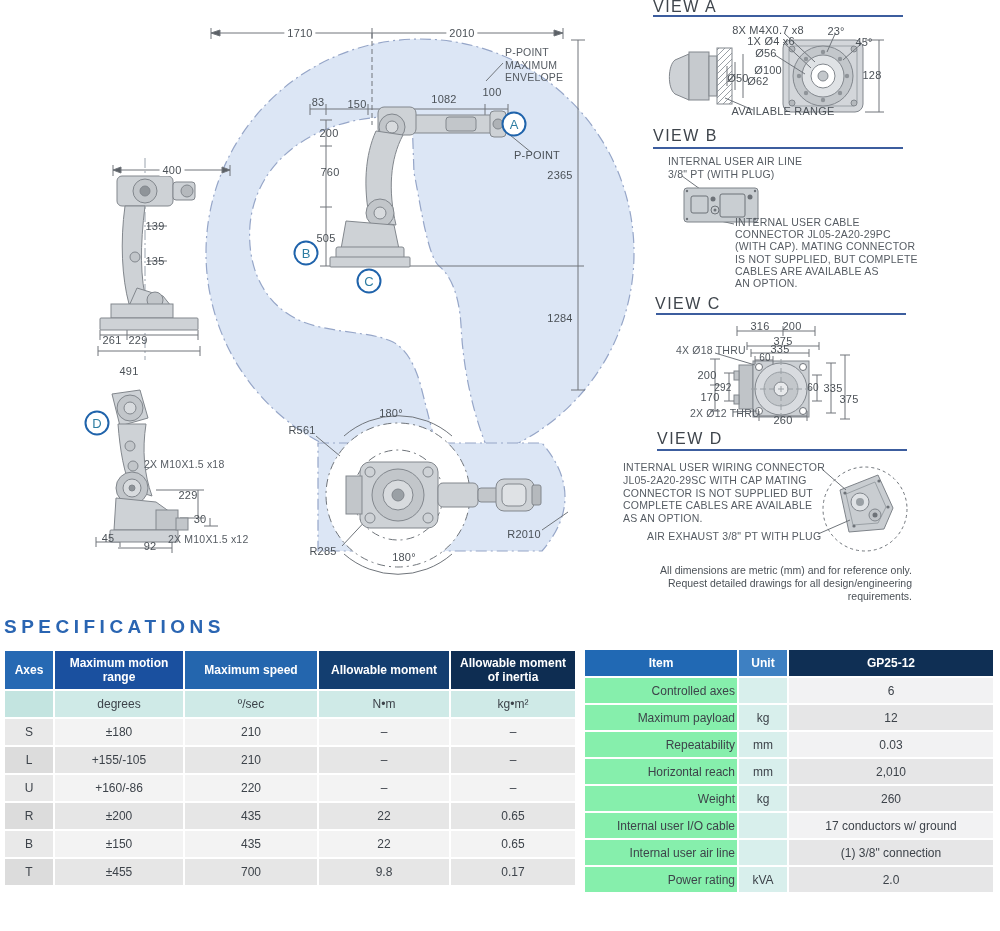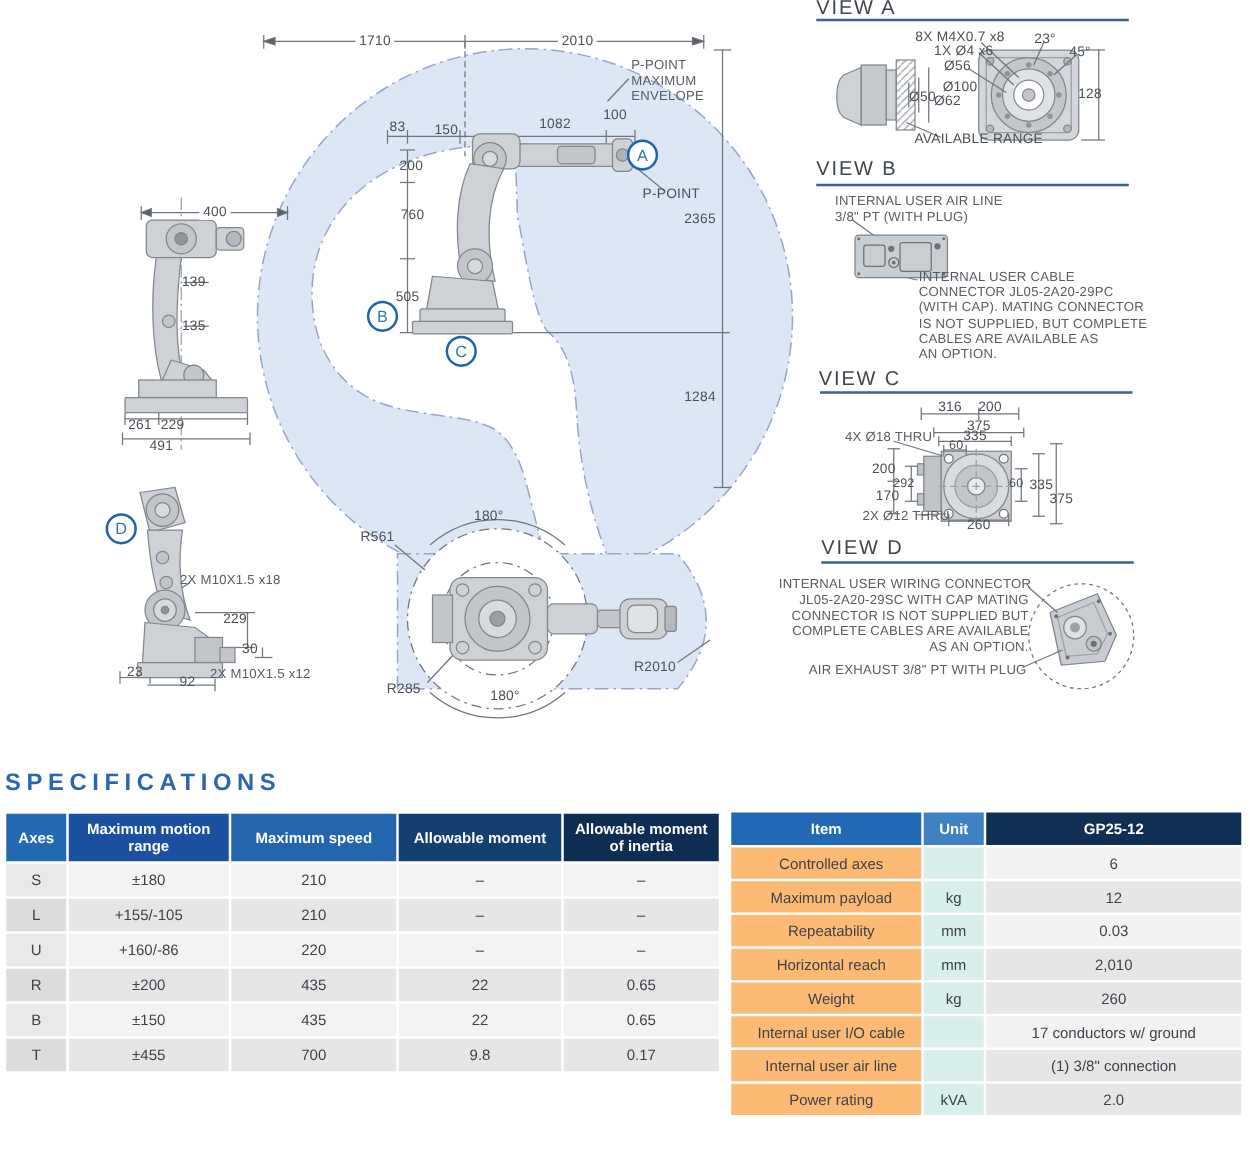--- a/index.html
+++ b/index.html
@@ -5,21 +5,21 @@
   html,body{margin:0;padding:0;background:#fff;}
   .page{position:relative;width:1000px;height:931px;background:#fff;overflow:hidden;
         font-family:"Liberation Sans",sans-serif;color:#3d434a;}
   svg{position:absolute;overflow:visible;}
   .dim{position:absolute;transform:translate(-50%,-50%);font-size:11px;color:#4b5157;
        white-space:nowrap;letter-spacing:.2px;}
   .dim.sm{font-size:10px;}
   .dim.wbg{background:#fff;padding:0 3px;}
   .note{position:absolute;font-size:10.5px;color:#565c63;line-height:12.5px;
         letter-spacing:.2px;white-space:nowrap;}
-  .note.rt{text-align:right;}
+  .note.rt{}
   .mk{position:absolute;width:21px;height:21px;border:2px solid #1f63ab;border-radius:50%;
       background:#fff;color:#2e7da2;font-size:13px;display:flex;align-items:center;
       justify-content:center;transform:translate(-50%,-50%);}
   .vtitle{position:absolute;font-size:16px;color:#3f454c;letter-spacing:1.5px;}
   .vrule{position:absolute;width:250px;height:2px;background:#3c5d9e;}
   .disclaimer{position:absolute;left:610px;top:564px;width:302px;text-align:right;
       font-size:10.5px;line-height:13px;color:#4b5157;}
   .spec-title{position:absolute;left:4px;top:616px;font-size:19px;font-weight:bold;
       color:#2a65b2;letter-spacing:4.5px;}
   table.spec{position:absolute;border-collapse:separate;border-spacing:2px;table-layout:fixed;
@@ -34,21 +34,21 @@
   #axes-table tr.odd td{background:#f3f3f3;}
   #axes-table tr.odd td:first-child{background:#e9e9e9;}
   #axes-table tr.even td{background:#e6e6e6;}
   #axes-table tr.even td:first-child{background:#dcdcdc;}
   .h0{background:#2669b3;} .h1{background:#1a509f;} .h2{background:#2466ae;}
   .h3{background:#133e70;} .h4{background:#0e2d52;}
   #model-table{left:583px;top:648px;width:412px;}
   #model-table th{height:22px;}
   #model-table td{height:23px;}
   .hi{background:#2169b4;} .hu{background:#3e80c2;} .hv{background:#0f2f54;margin-top:35px;}
-  #model-table td.item{text-align:center;padding-left:10px;background:#fdba74;}
+  #model-table td.item{text-align:right;padding-left:10px;background:#86efac;}
   #model-table td.unit{background:#d8efec;}
   #model-table tr.odd td.val{background:#f2f2f3;}
   #model-table tr.even td.val{background:#e6e6e7;}
 </style>
 </head>
 <body>
 
 <div class="page">
 
   <svg style="left:200px;top:25px" width="440" height="448" viewBox="0 0 440 448">
@@ -152,21 +152,21 @@
       <circle cx="70" cy="148" r="8" fill="#c2c6ca"></circle>
       <rect x="26" y="152" width="62" height="14"></rect>
       <rect x="15" y="166" width="98" height="12" rx="1"></rect>
     </g>
   </svg>
   <span class="dim wbg" style="left:172px;top:170px">400</span>
   <span class="dim" style="left:155px;top:226px">139</span>
   <span class="dim" style="left:155px;top:261px">135</span>
   <span class="dim" style="left:112px;top:340px">261</span>
   <span class="dim" style="left:138px;top:340px">229</span>
-  <span class="dim" style="left:129px;top:357px">491</span>
+  <span class="dim" style="left:129px;top:371px">491</span>
 
   <svg style="left:60px;top:390px" width="225" height="195" viewBox="0 0 225 195">
     <g stroke="#70757b" stroke-width="1" fill="none">
       <line x1="138" y1="100" x2="138" y2="128"></line>
       <line x1="96" y1="100" x2="144" y2="100"></line>
         <line x1="120" y1="128" x2="144" y2="128"></line>
       <line x1="150" y1="128" x2="150" y2="136"></line>
         <line x1="144" y1="136" x2="158" y2="136"></line>
       <line x1="36" y1="152" x2="60" y2="152"></line>
         <line x1="36" y1="147" x2="36" y2="157"></line>
@@ -189,21 +189,21 @@
       <path d="M56,108 L96,112 L110,122 L112,140 L54,140 Z"></path>
       <rect x="96" y="120" width="22" height="20" fill="#c2c6ca"></rect>
       <rect x="50" y="140" width="68" height="12" rx="1"></rect>
       <rect x="116" y="128" width="12" height="12" fill="#c2c6ca"></rect>
     </g>
   </svg>
   <div class="mk" style="left:97px;top:423px">D</div>
   <div class="note" style="left:144px;top:458px">2X M10X1.5 x18</div>
   <span class="dim" style="left:188px;top:495px">229</span>
   <span class="dim" style="left:200px;top:519px">30</span>
-  <span class="dim" style="left:108px;top:538px">23</span>
+  <span class="dim" style="left:108px;top:538px">45</span>
   <span class="dim" style="left:150px;top:546px">92</span>
   <div class="note" style="left:168px;top:533px">2X M10X1.5 x12</div>
 
   <svg style="left:282px;top:398px" width="318" height="177" viewBox="0 0 318 177">
     <path d="M36,45 H260 Q306,99 260,153 H36 Z" fill="#dce6f5" stroke="#96a6c8" stroke-width="1.2" stroke-dasharray="11 4 2 4"></path>
     <circle cx="116" cy="97" r="72" fill="#ffffff" stroke="#70757b" stroke-width="1" stroke-dasharray="8 4 2 4"></circle>
     <circle cx="116" cy="97" r="45" fill="none" stroke="#70757b" stroke-width="1" stroke-dasharray="8 4 2 4"></circle>
     <g stroke="#70757b" stroke-width="1" fill="none">
       <path d="M62,38 A82 82 0 0 1 170,38"></path>
       <path d="M62,156 A82 82 0 0 0 170,156"></path>
@@ -423,39 +423,50 @@
   </svg>
   <div class="note rt" style="left:623px;top:461px;width:200px;line-height:12.8px">
     <div>INTERNAL USER WIRING CONNECTOR</div>
     <div>JL05-2A20-29SC WITH CAP MATING</div>
     <div>CONNECTOR IS NOT SUPPLIED BUT</div>
     <div>COMPLETE CABLES ARE AVAILABLE</div>
     <div>AS AN OPTION.</div>
   </div>
   <div class="note rt" style="left:647px;top:530px;width:170px">AIR EXHAUST 3/8" PT WITH PLUG</div>
 
+  <div class="disclaimer">
+    <div>All dimensions are metric (mm) and for reference only.</div>
+    <div>Request detailed drawings for all design/engineering requirements.</div>
+  </div>
 
   <div class="spec-title">SPECIFICATIONS</div>
 
   <table class="spec" id="axes-table">
     <colgroup>
         <col style="width:48px">
         <col style="width:128px">
         <col style="width:132px">
         <col style="width:130px">
         <col style="width:124px">
       </colgroup>
     <tbody>
         <tr>
       <th class="h0">Axes</th>
       <th class="h1">Maximum motion range</th>
       <th class="h2">Maximum speed</th>
       <th class="h3">Allowable moment</th>
       <th class="h4">Allowable moment of inertia</th>
     </tr>
+    <tr class="urow">
+      <td></td>
+      <td>degrees</td>
+      <td>º/sec</td>
+      <td>N•m</td>
+      <td>kg•m²</td>
+    </tr>
     <tr class="odd">
       <td>S</td>
           <td>±180</td>
       <td>210</td>
           <td>–</td>
       <td>–</td>
     </tr>
     <tr class="even">
       <td>L</td>
           <td>+155/-105</td>

